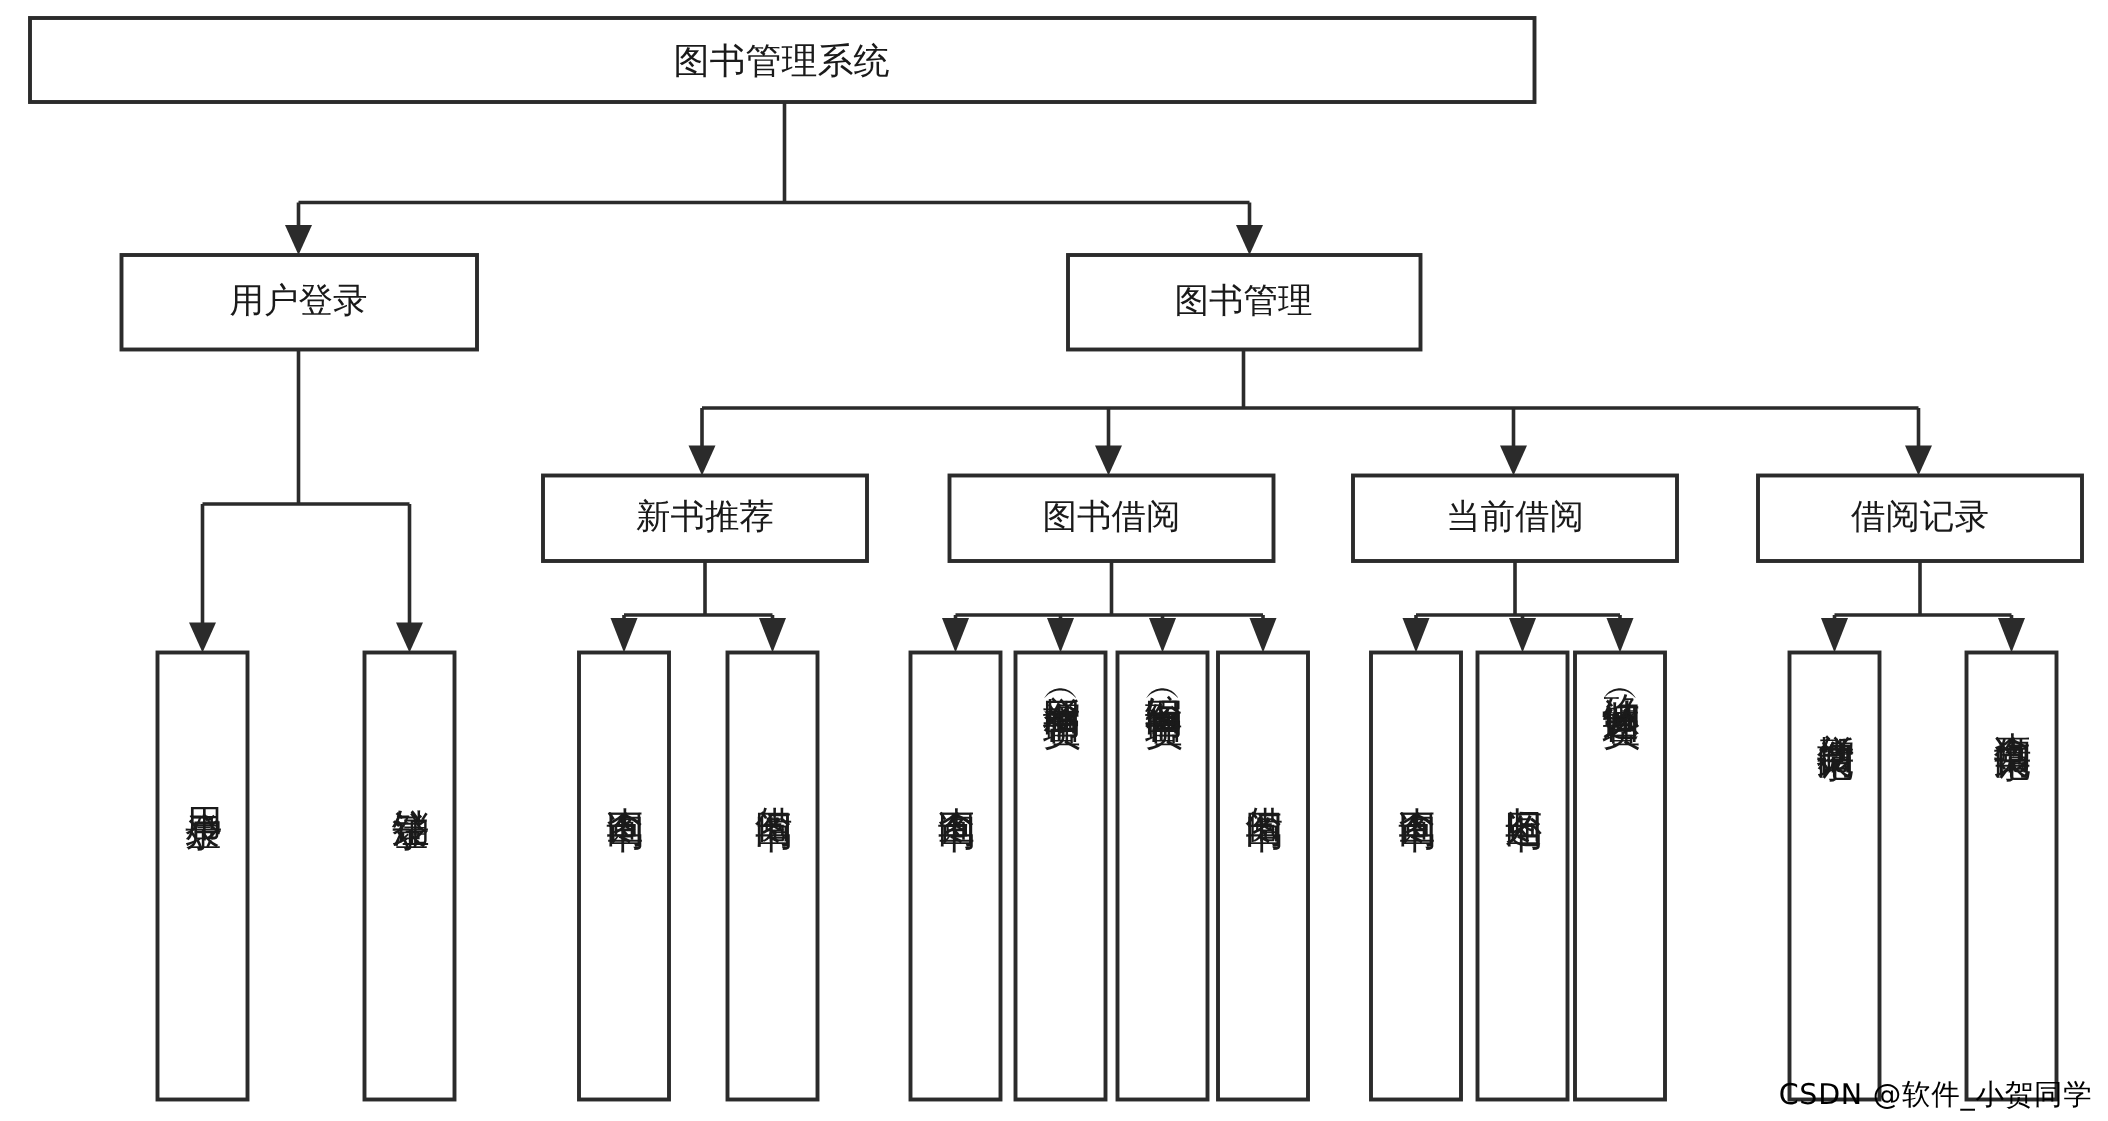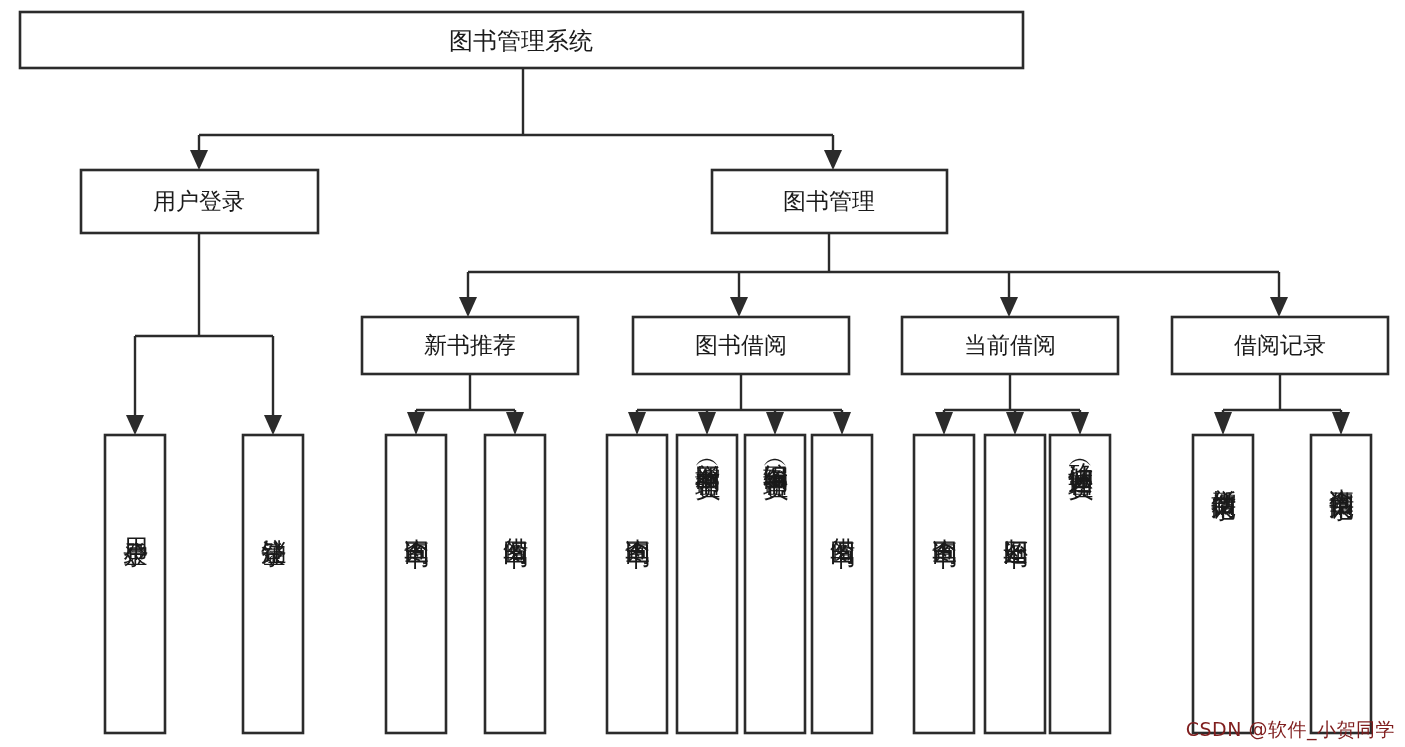--- a/index.html
+++ b/index.html
@@ -71,21 +71,21 @@
     color: #1a1a1a;
     white-space: nowrap;
     text-align: left;
   }
   .watermark {
     position: absolute;
     right: 10px;
     bottom: 4px;
     font-family: "DejaVu Sans", "Liberation Sans", sans-serif;
     font-size: 19px;
-    color: #7f1d1d;
+    color: #000000;
     letter-spacing: 0.5px;
     white-space: nowrap;
     pointer-events: none;
   }
 </style>
 </head>
 <body>
 
 <div id="stage">
 

